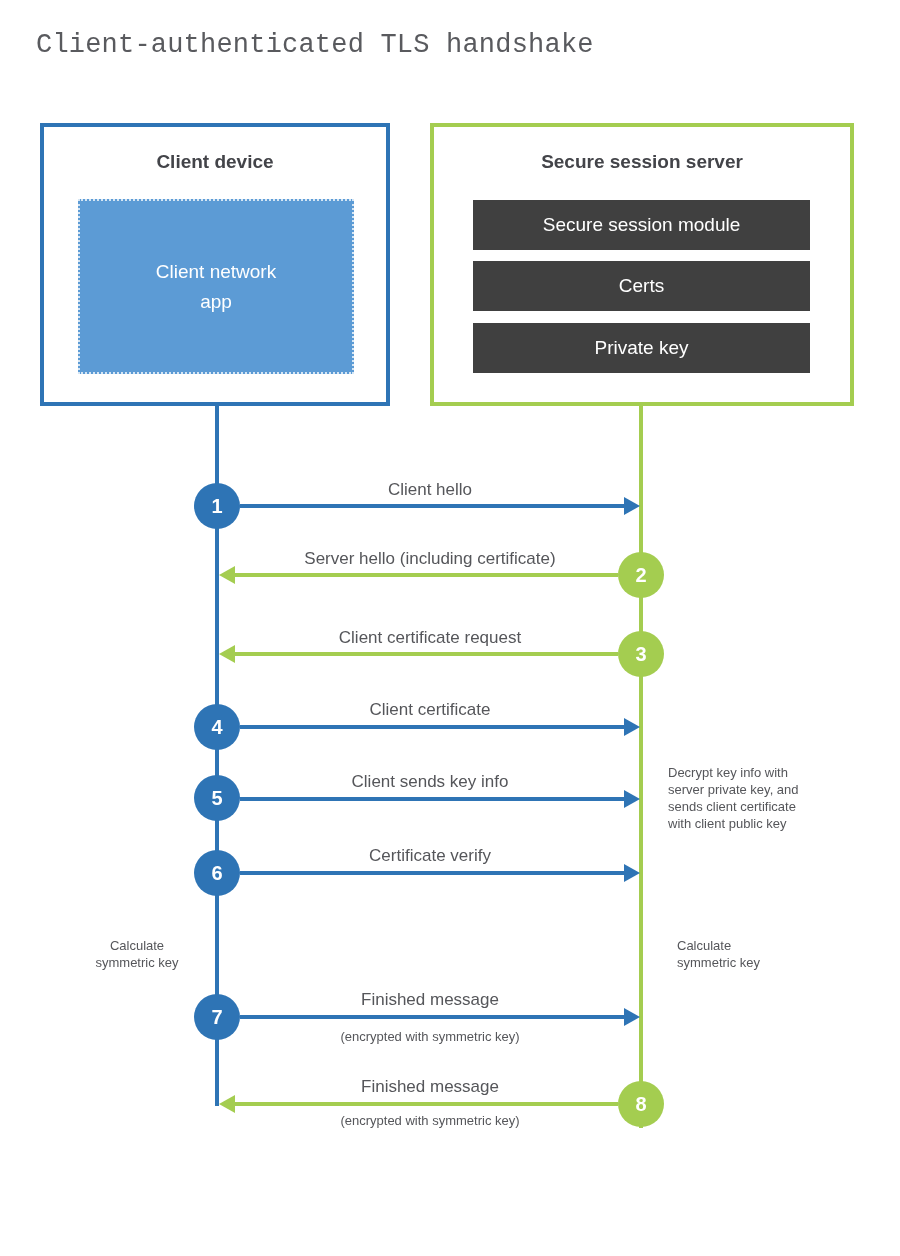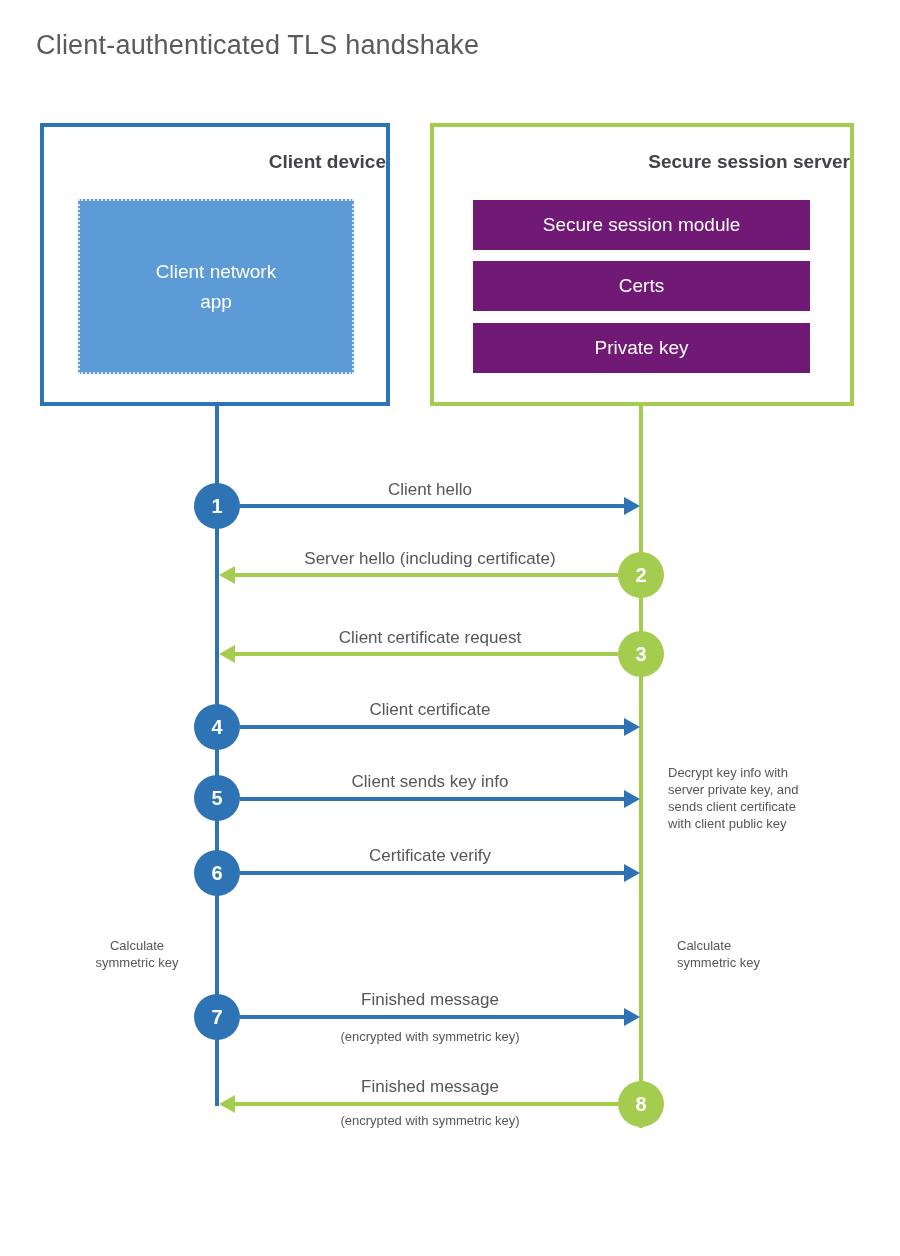--- a/index.html
+++ b/index.html
@@ -2,38 +2,38 @@
 <html><head>
 <meta charset="utf-8">
 <style>
   html,body{margin:0;padding:0;background:#ffffff;}
   .canvas{
     position:relative;width:900px;height:1256px;background:#ffffff;overflow:hidden;
     font-family:"Liberation Sans","DejaVu Sans",sans-serif;color:#55565a;
   }
   .page-title{
     position:absolute;left:36px;top:30px;font-size:27px;font-weight:400;
-    color:#595a5e;letter-spacing:.2px;
+    color:#595a5e;letter-spacing:.2px;font-family:Liberation Mono, monospace;
   }
   
   .outer-box{position:absolute;top:123px;height:283px;box-sizing:border-box;background:#fff;}
   .client-box{left:40px;width:350px;border:4px solid #2e74b5;}
   .server-box{left:430px;width:424px;border:4px solid #a4cd50;}
   .box-title{
-    position:absolute;left:0;right:0;top:24px;text-align:right;
+    position:absolute;left:0;right:0;top:24px;text-align:center;
     font-size:19px;font-weight:700;color:#434449;
   }
   .client-app{
     position:absolute;left:78px;top:199px;width:276px;height:175px;box-sizing:border-box;
     background:#5c9bd5;border:2px dotted rgba(255,255,255,.75);
     display:flex;flex-direction:column;align-items:center;justify-content:center;
     color:#ffffff;font-size:19px;line-height:1.55;text-align:left;
   }
   .server-bar{
-    position:absolute;left:473px;width:337px;height:50px;background:#701a75;
+    position:absolute;left:473px;width:337px;height:50px;background:#404040;
     display:flex;align-items:center;justify-content:center;
     color:#ffffff;font-size:19px;
   }
   .bar-1{top:200px;} .bar-2{top:261px;} .bar-3{top:323px;}
   
   .vline{position:absolute;width:4px;}
   .blue-line{left:215px;top:404px;height:702px;background:#2e74b5;}
   .green-line{left:639px;top:404px;height:724px;background:#a4cd50;}
   
   .shaft{position:absolute;height:4px;}

